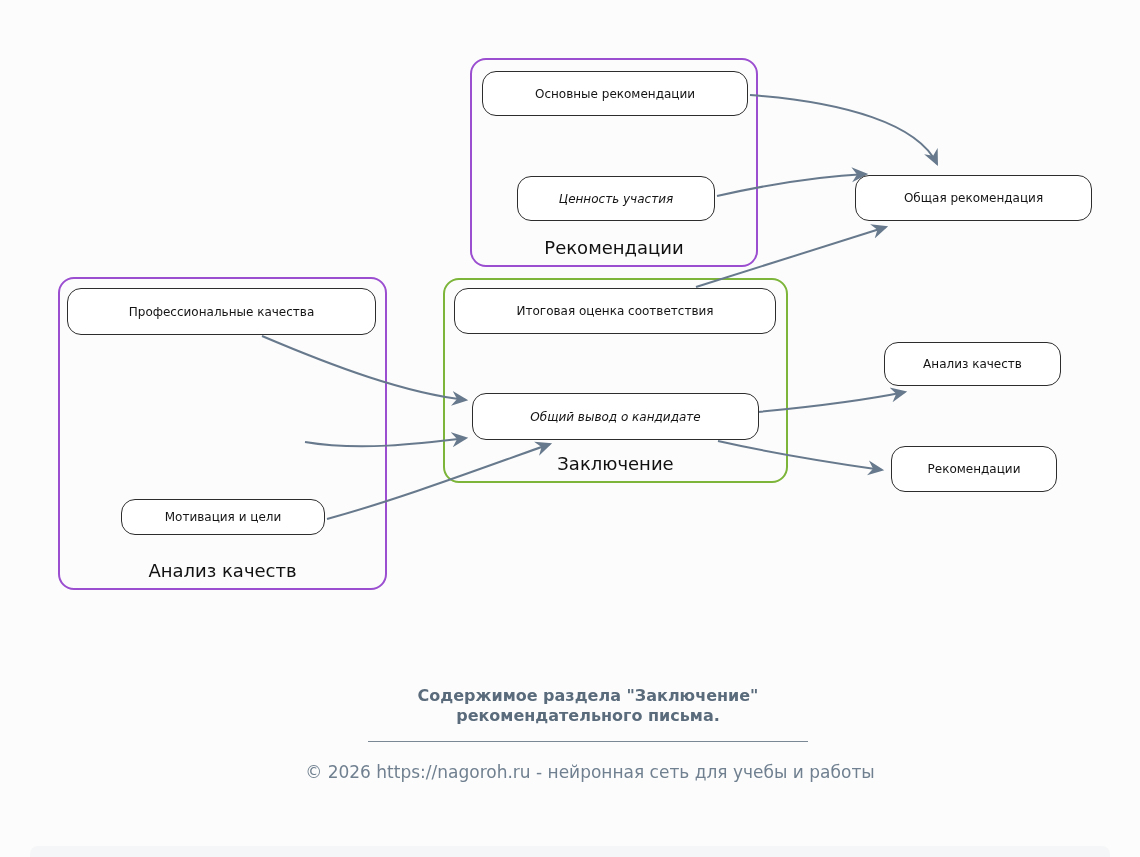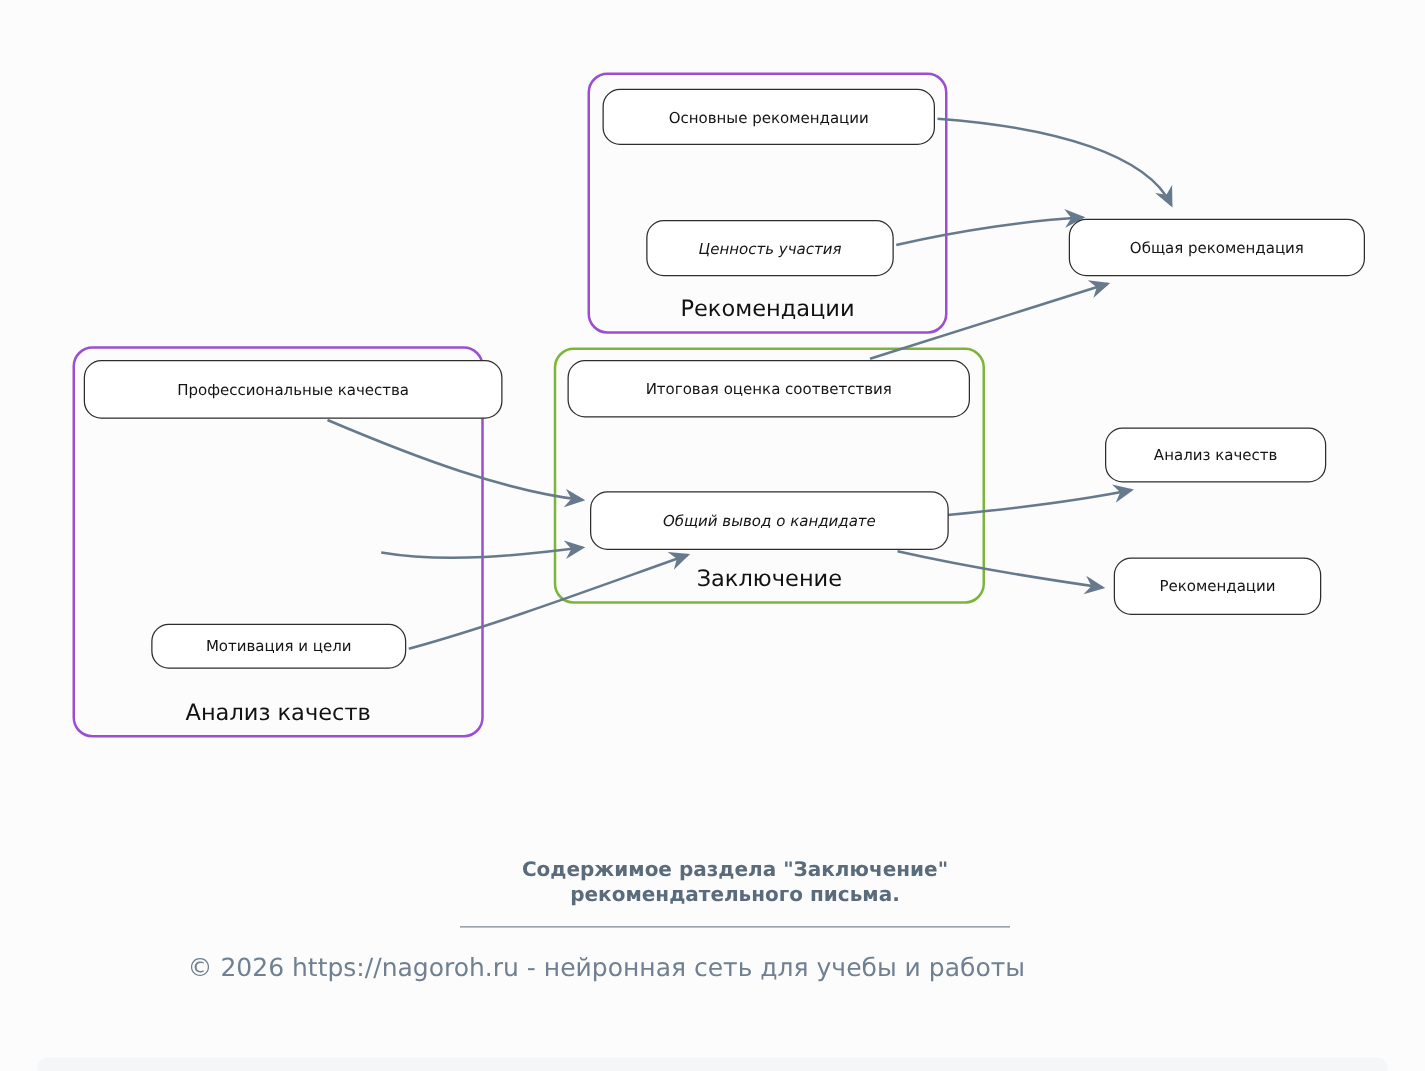--- a/index.html
+++ b/index.html
@@ -88,21 +88,22 @@
     width: 440px;
     height: 0;
     border-top: 1px solid var(--divider-color);
     z-index: 1;
   }
   .footer {
     position: absolute;
     left: 150px;
     top: 762px;
     width: 880px;
-    font-size: 20px;
+    text-align: center;
+    font-size: 17px;
     color: var(--footer-color);
     z-index: 1;
   }
   .bottom-bar {
     position: absolute;
     left: 30px;
     right: 30px;
     bottom: 0;
     height: 11px;
     background: #f5f6f7;
@@ -156,21 +157,21 @@
   </div>
 
   <div class="node" style="left:454px; top:288px; width:322px; height:46px;">
     <span>Итоговая оценка соответствия</span>
   </div>
 
   <div class="node" style="left:472px; top:393px; width:287px; height:47px;font-style:italic;">
     <span>Общий вывод о кандидате</span>
   </div>
 
-  <div class="node" style="left:67px; top:288px; width:335px; height:47px;">
+  <div class="node" style="left:67px; top:288px; width:309px; height:47px;">
     <span>Профессиональные качества</span>
   </div>
 
 
   <div class="node" style="left:121px; top:499px; width:204px; height:36px;">
     <span>Мотивация и цели</span>
   </div>
 
   <div class="node" style="left:884px; top:342px; width:177px; height:44px;">
     <span>Анализ качеств</span>

